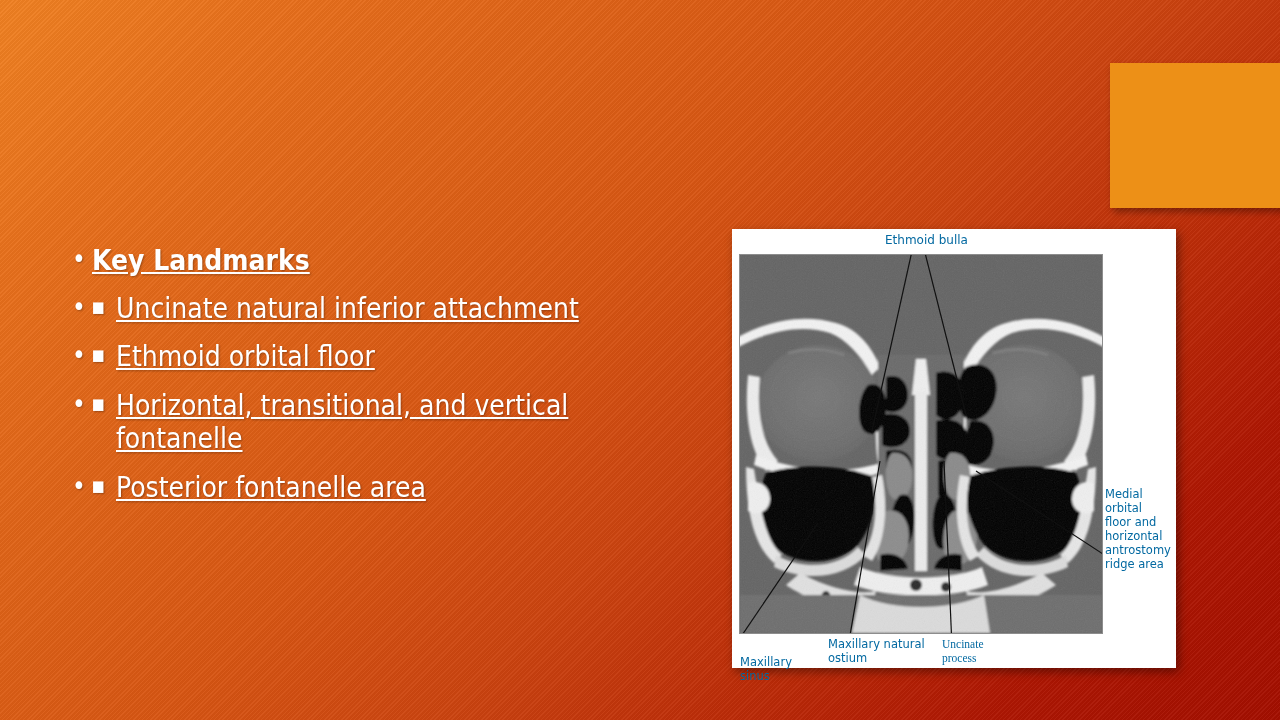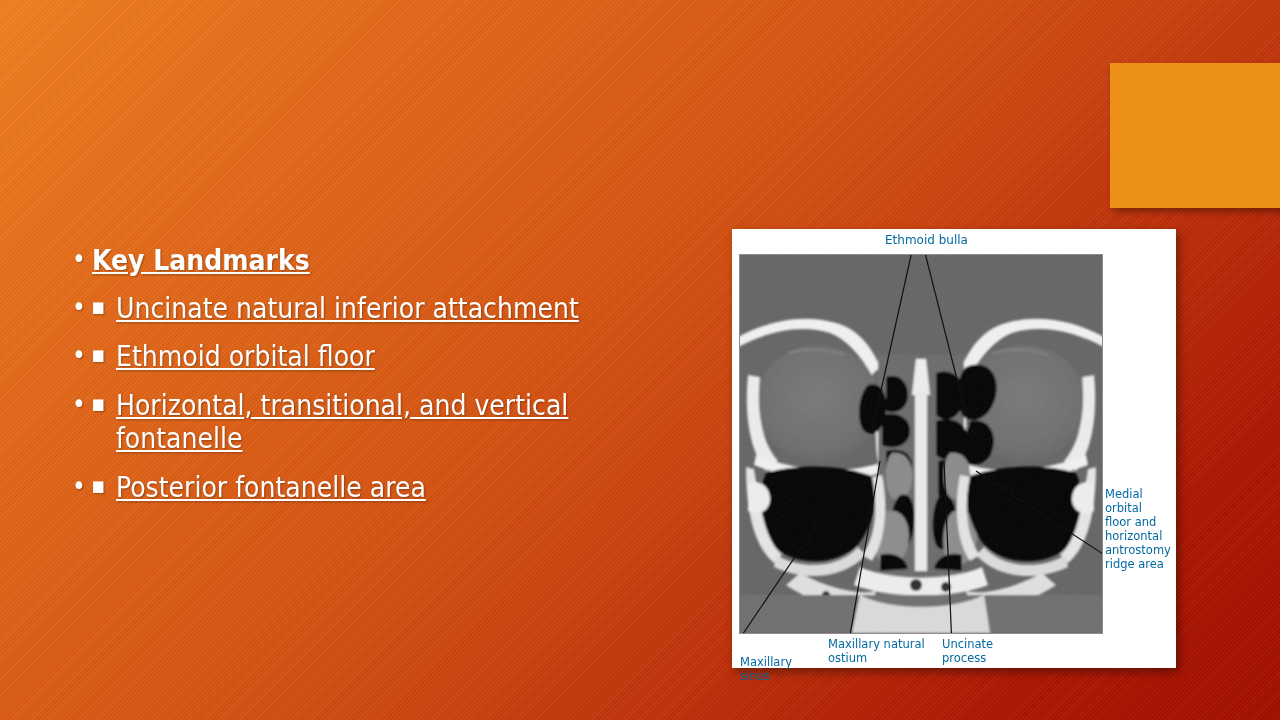--- a/index.html
+++ b/index.html
@@ -93,21 +93,21 @@
     position:absolute;
     color:#0369a1;
     font-family:"DejaVu Sans","Liberation Sans",sans-serif;
     font-size:11.5px;line-height:1.22;
     white-space:pre-line;
   }
   #lbl-ethmoid{left:153px;top:4px;font-size:12px;}
   #lbl-medial{left:373px;top:258px;width:68px;}
   #lbl-maxsinus{left:8px;top:426px;}
   #lbl-natost{left:84px;top:408px;margin-left:12px;}
-  #lbl-uncinate{left:210px;top:408px;}
+  #lbl-uncinate{left:210px;top:408px;font-family:Liberation Serif, serif;}
 </style>
 </head>
 <body>
 
 <div id="slide">
   <div id="texture"></div>
 
   <div id="accent-block"></div>
 
 

